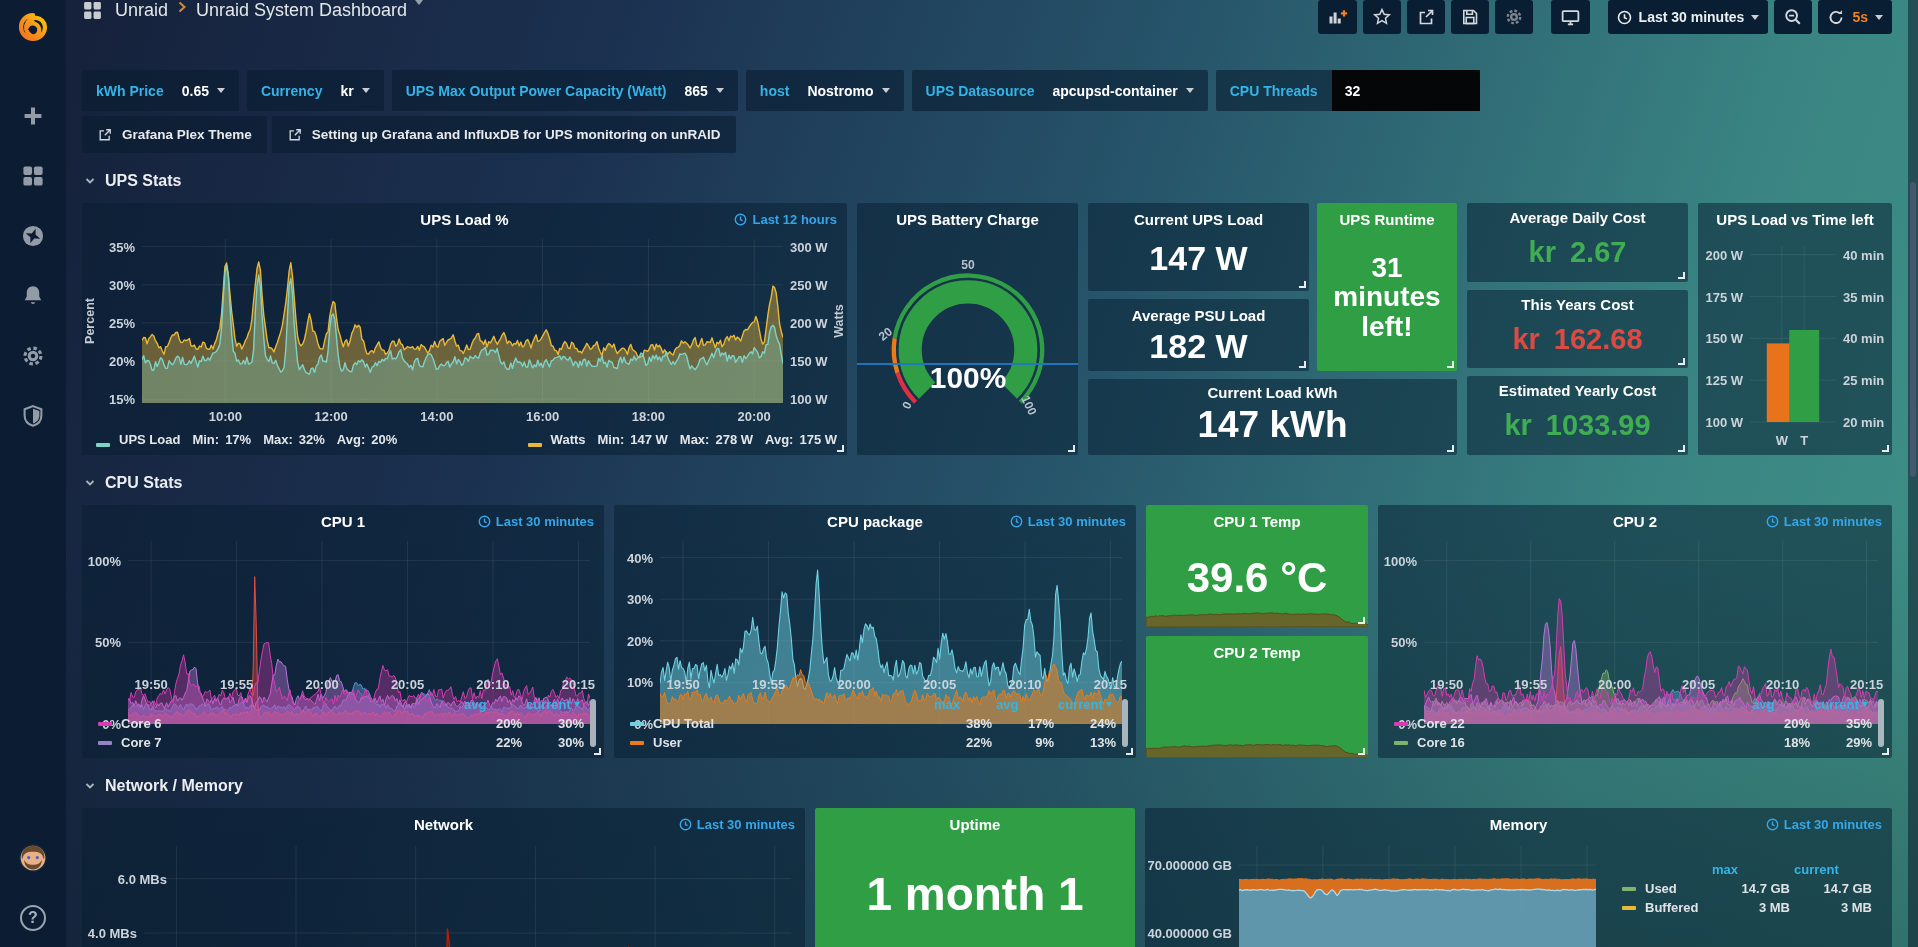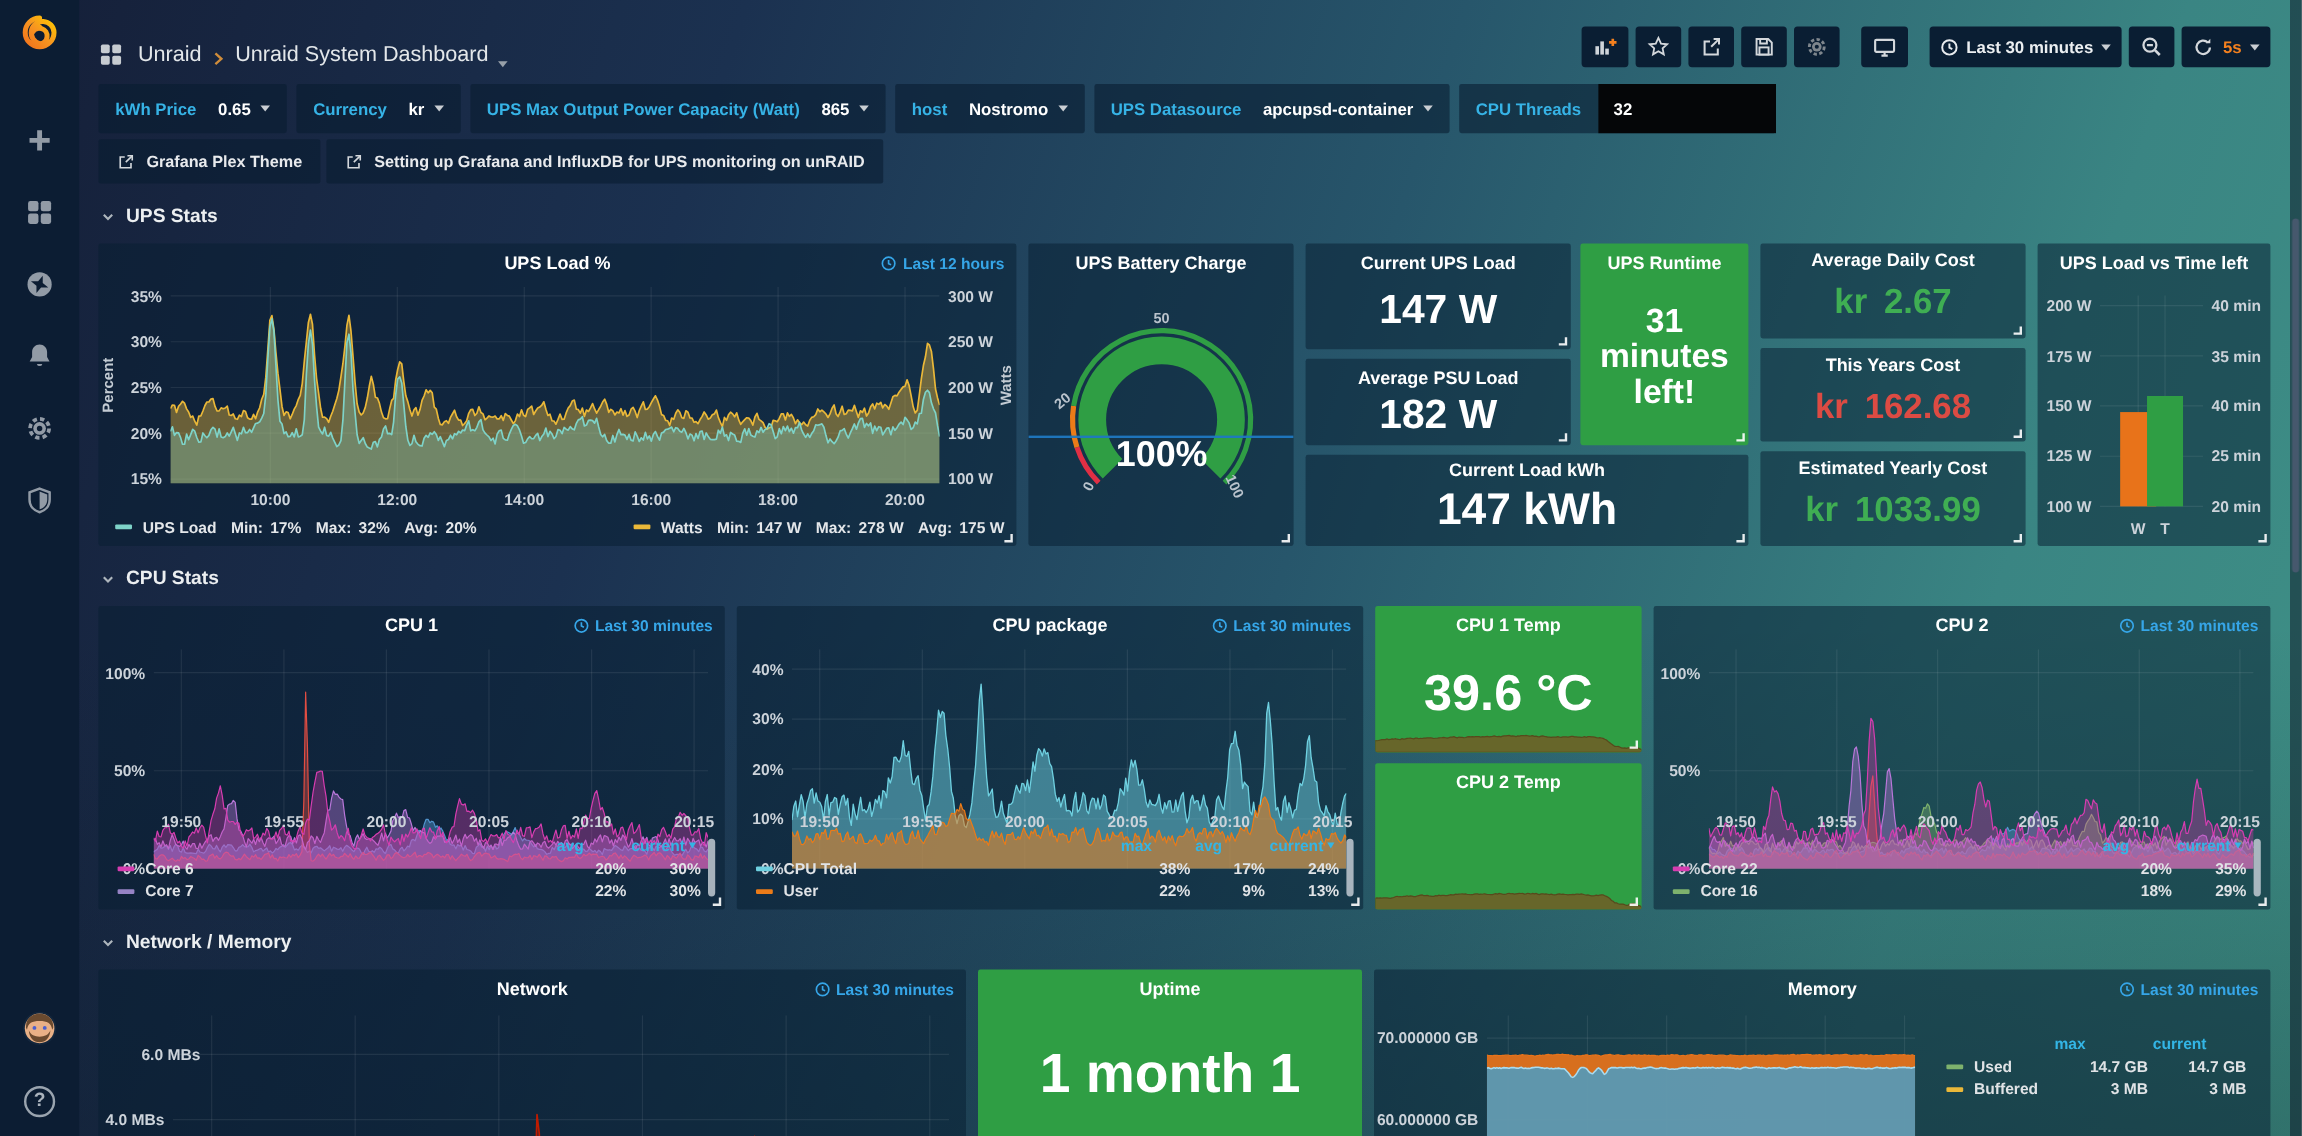--- a/index.html
+++ b/index.html
@@ -15,21 +15,21 @@
   
   .sidebar{width:66px;flex:none;background:#0c1d33;display:flex;flex-direction:column;align-items:center;z-index:5}
   .logo{margin-top:10px;cursor:pointer}
   .side-icons{display:flex;flex-direction:column;gap:36px;margin-top:56px}
   .sicon{width:24px;height:24px;opacity:.85;cursor:pointer}
   .side-bottom{margin-top:auto;margin-bottom:16px;display:flex;flex-direction:column;align-items:center;gap:28px}
   .help-circ{width:26px;height:26px;border:2px solid #9aa4af;border-radius:50%;display:flex;align-items:center;justify-content:center;
     color:#aab3bd;font-size:16px;font-weight:bold;cursor:pointer}
   
   .main{flex:1;padding:0 26px 0 16px;position:relative}
-  .topnav{height:56px;display:flex;align-items:flex-end}
+  .topnav{height:56px;display:flex;align-items:flex-start}
   .crumb-grid{display:flex;margin-right:12px;cursor:pointer}
   .crumb{font-size:18px;color:#e3e7ea;cursor:pointer}
   .crumb-sep{margin:0 7px;display:flex}
   .caret{width:0;height:0;border-left:4px solid transparent;border-right:4px solid transparent;border-top:5px solid #c9ced3;display:inline-block}
   .caret.dim{border-top-color:#97a0a9;margin-left:8px}
   .nav-right{margin-left:auto;display:flex;align-items:center;gap:6px}
   .chip{height:34px;min-width:36px;background:#0a1e33;border-radius:3px;display:flex;align-items:center;justify-content:center;
     padding:0 9px;cursor:pointer;gap:7px}
   .chip.gap{margin-left:12px}
   .chip .txt{font-size:14px;font-weight:bold;color:#eceff1;white-space:nowrap}
@@ -52,21 +52,21 @@
   .p-title{font-size:15px;font-weight:bold;color:#fff;text-align:center;padding-top:8px;cursor:pointer}
   .p-time{position:absolute;top:9px;right:10px;color:#36a6e8;font-size:13px;font-weight:bold;display:flex;gap:5px;align-items:center;cursor:pointer}
   .rz{position:absolute;right:3px;bottom:3px;width:7px;height:7px;border-right:2px solid rgba(255,255,255,.9);border-bottom:2px solid rgba(255,255,255,.9);cursor:nwse-resize;z-index:3}
   .plot{flex:1;position:relative}
   .csvg{position:absolute;left:0;top:0}
   .grid{stroke:rgba(255,255,255,.08);stroke-width:1}
   .tick{position:absolute;font-size:13px;font-weight:600;color:#ccd3da;white-space:nowrap;pointer-events:none}
   .axlab{position:absolute;top:50%;font-size:12.5px;font-weight:600;color:#c3cbd3;white-space:nowrap;pointer-events:none}
   
   .ups-lg{height:26px;flex:none;display:flex;justify-content:space-between;align-items:center;padding:0 10px 6px 14px;font-size:13px;font-weight:600;color:#e4e7ea}
-  .lg-item{display:flex;align-items:center;gap:6px;white-space:nowrap}
+  .lg-item{display:flex;align-items:flex-end;gap:6px;white-space:nowrap}
   .dash{width:14px;height:4px;border-radius:1px;display:inline-block;margin-right:3px}
   .lg-k{margin-left:6px}
   .lg-table{flex:none;display:grid;row-gap:4px;column-gap:4px;align-items:center;padding:2px 20px 8px 16px;font-size:13px;font-weight:600;color:#e0e3e6;position:relative}
   .lg-h{color:#33b5e5;text-align:right;display:flex;align-items:center;gap:3px}
   .lg-h .caret{border-top-color:#33b5e5;border-left-width:3.5px;border-right-width:3.5px}
   .lg-name{display:flex;align-items:center;cursor:pointer;white-space:nowrap}
   .lg-val{text-align:right;white-space:nowrap}
   .lg-scroll{position:absolute;right:8px;top:4px;width:6px;height:48px;background:#c2cad2;border-radius:3px;opacity:.85;cursor:pointer}
   
   .stat-body{flex:1;display:flex;align-items:center;justify-content:center;flex-direction:row;gap:14px;padding-bottom:6px}
@@ -797,21 +797,21 @@
                 <line class="grid" x1="149.9" x2="149.9" y1="0" y2="196"></line>
                 <line class="grid" x1="216.0" x2="216.0" y1="0" y2="196"></line>
                 <line class="grid" x1="282.0" x2="282.0" y1="0" y2="196"></line>
                 <line class="grid" x1="348.1" x2="348.1" y1="0" y2="196"></line>
                 <path d="M0.0 33.3 L1.2 33.5 L2.4 33.6 L3.6 33.7 L4.8 33.8 L6.0 33.4 L7.2 33.5 L8.4 33.4 L9.6 33.7 L10.7 33.7 L11.9 33.6 L13.1 33.5 L14.3 33.4 L15.5 33.3 L16.7 33.3 L17.9 33.3 L19.1 33.7 L20.3 33.6 L21.5 33.5 L22.7 33.4 L23.9 33.2 L25.1 33.5 L26.3 33.6 L27.5 33.2 L28.7 33.1 L29.8 32.9 L31.0 33.3 L32.2 33.3 L33.4 33.3 L34.6 33.5 L35.8 33.7 L37.0 33.4 L38.2 33.6 L39.4 33.9 L40.6 34.1 L41.8 33.7 L43.0 33.6 L44.2 33.3 L45.4 33.6 L46.6 33.2 L47.8 33.4 L49.0 33.1 L50.1 32.9 L51.3 32.7 L52.5 33.1 L53.7 33.0 L54.9 33.2 L56.1 33.0 L57.3 32.9 L58.5 32.7 L59.7 32.6 L60.9 32.8 L62.1 32.7 L63.3 32.5 L64.5 32.9 L65.7 32.8 L66.9 33.0 L68.1 32.9 L69.3 33.4 L70.4 33.2 L71.6 33.6 L72.8 33.9 L74.0 34.0 L75.2 33.6 L76.4 33.8 L77.6 33.8 L78.8 33.9 L80.0 33.4 L81.2 33.4 L82.4 33.1 L83.6 33.0 L84.8 33.4 L86.0 33.7 L87.2 33.4 L88.4 33.2 L89.5 33.3 L90.7 33.1 L91.9 33.2 L93.1 33.5 L94.3 33.9 L95.5 34.1 L96.7 33.7 L97.9 33.3 L99.1 33.1 L100.3 33.1 L101.5 32.9 L102.7 32.7 L103.9 33.1 L105.1 33.3 L106.3 33.6 L107.5 33.3 L108.7 33.1 L109.8 33.0 L111.0 33.5 L112.2 33.5 L113.4 33.7 L114.6 33.9 L115.8 33.4 L117.0 33.2 L118.2 33.1 L119.4 33.1 L120.6 33.6 L121.8 33.2 L123.0 33.0 L124.2 33.2 L125.4 33.4 L126.6 33.0 L127.8 33.4 L128.9 33.5 L130.1 33.4 L131.3 33.1 L132.5 33.2 L133.7 33.6 L134.9 33.3 L136.1 33.7 L137.3 33.4 L138.5 33.4 L139.7 33.4 L140.9 33.7 L142.1 33.8 L143.3 34.0 L144.5 33.7 L145.7 33.5 L146.9 33.5 L148.1 33.4 L149.2 33.8 L150.4 33.3 L151.6 33.4 L152.8 33.2 L154.0 32.9 L155.2 33.0 L156.4 33.3 L157.6 33.0 L158.8 33.1 L160.0 33.6 L161.2 33.8 L162.4 33.6 L163.6 33.5 L164.8 33.7 L166.0 33.8 L167.2 33.3 L168.4 33.3 L169.5 33.0 L170.7 32.8 L171.9 33.1 L173.1 33.5 L174.3 33.4 L175.5 33.6 L176.7 33.1 L177.9 33.0 L179.1 33.0 L180.3 33.4 L181.5 33.3 L182.7 33.1 L183.9 32.8 L185.1 32.9 L186.3 33.2 L187.5 33.0 L188.6 33.4 L189.8 33.5 L191.0 33.6 L192.2 33.5 L193.4 33.3 L194.6 33.2 L195.8 33.3 L197.0 33.3 L198.2 33.5 L199.4 33.8 L200.6 33.8 L201.8 33.5 L203.0 33.1 L204.2 33.3 L205.4 33.5 L206.6 33.4 L207.8 33.6 L208.9 33.6 L210.1 33.8 L211.3 33.8 L212.5 33.6 L213.7 33.8 L214.9 33.3 L216.1 33.6 L217.3 33.8 L218.5 33.5 L219.7 33.4 L220.9 33.5 L222.1 33.2 L223.3 33.5 L224.5 33.6 L225.7 33.2 L226.9 33.3 L228.1 33.3 L229.2 33.6 L230.4 33.2 L231.6 33.6 L232.8 33.8 L234.0 33.5 L235.2 33.3 L236.4 33.5 L237.6 33.4 L238.8 33.2 L240.0 33.0 L241.2 33.0 L242.4 33.0 L243.6 33.3 L244.8 33.2 L246.0 33.2 L247.2 33.4 L248.3 33.3 L249.5 33.5 L250.7 33.1 L251.9 33.4 L253.1 33.0 L254.3 32.8 L255.5 32.7 L256.7 33.1 L257.9 33.4 L259.1 33.0 L260.3 33.3 L261.5 33.1 L262.7 32.9 L263.9 32.9 L265.1 32.9 L266.3 32.7 L267.5 32.7 L268.6 32.8 L269.8 32.8 L271.0 33.4 L272.2 33.3 L273.4 33.2 L274.6 33.0 L275.8 33.2 L277.0 32.9 L278.2 33.0 L279.4 33.3 L280.6 33.5 L281.8 33.3 L283.0 33.1 L284.2 33.0 L285.4 32.9 L286.6 33.4 L287.7 33.7 L288.9 33.3 L290.1 33.1 L291.3 33.0 L292.5 33.0 L293.7 33.3 L294.9 33.1 L296.1 33.1 L297.3 32.8 L298.5 32.7 L299.7 32.6 L300.9 33.0 L302.1 33.2 L303.3 33.6 L304.5 33.5 L305.7 33.3 L306.9 33.2 L308.0 33.4 L309.2 33.5 L310.4 33.2 L311.6 32.9 L312.8 33.0 L314.0 33.3 L315.2 33.1 L316.4 32.8 L317.6 33.2 L318.8 33.4 L320.0 33.2 L321.2 33.6 L322.4 33.8 L323.6 33.7 L324.8 33.7 L326.0 33.7 L327.2 33.6 L328.3 33.5 L329.5 33.5 L330.7 33.6 L331.9 33.3 L333.1 32.9 L334.3 33.1 L335.5 33.0 L336.7 33.3 L337.9 33.0 L339.1 32.9 L340.3 32.8 L341.5 33.0 L342.7 33.3 L343.9 33.0 L345.1 33.1 L346.3 33.1 L347.4 32.8 L348.6 33.1 L349.8 33.4 L351.0 33.3 L352.2 33.5 L353.4 33.3 L354.6 33.0 L355.8 33.4 L357.0 33.7 L357 196 L0 196 Z" fill="#e8731a" fill-opacity="0.92" stroke="none"></path>
                 <path d="M0.0 33.3 L1.2 33.5 L2.4 33.6 L3.6 33.7 L4.8 33.8 L6.0 33.4 L7.2 33.5 L8.4 33.4 L9.6 33.7 L10.7 33.7 L11.9 33.6 L13.1 33.5 L14.3 33.4 L15.5 33.3 L16.7 33.3 L17.9 33.3 L19.1 33.7 L20.3 33.6 L21.5 33.5 L22.7 33.4 L23.9 33.2 L25.1 33.5 L26.3 33.6 L27.5 33.2 L28.7 33.1 L29.8 32.9 L31.0 33.3 L32.2 33.3 L33.4 33.3 L34.6 33.5 L35.8 33.7 L37.0 33.4 L38.2 33.6 L39.4 33.9 L40.6 34.1 L41.8 33.7 L43.0 33.6 L44.2 33.3 L45.4 33.6 L46.6 33.2 L47.8 33.4 L49.0 33.1 L50.1 32.9 L51.3 32.7 L52.5 33.1 L53.7 33.0 L54.9 33.2 L56.1 33.0 L57.3 32.9 L58.5 32.7 L59.7 32.6 L60.9 32.8 L62.1 32.7 L63.3 32.5 L64.5 32.9 L65.7 32.8 L66.9 33.0 L68.1 32.9 L69.3 33.4 L70.4 33.2 L71.6 33.6 L72.8 33.9 L74.0 34.0 L75.2 33.6 L76.4 33.8 L77.6 33.8 L78.8 33.9 L80.0 33.4 L81.2 33.4 L82.4 33.1 L83.6 33.0 L84.8 33.4 L86.0 33.7 L87.2 33.4 L88.4 33.2 L89.5 33.3 L90.7 33.1 L91.9 33.2 L93.1 33.5 L94.3 33.9 L95.5 34.1 L96.7 33.7 L97.9 33.3 L99.1 33.1 L100.3 33.1 L101.5 32.9 L102.7 32.7 L103.9 33.1 L105.1 33.3 L106.3 33.6 L107.5 33.3 L108.7 33.1 L109.8 33.0 L111.0 33.5 L112.2 33.5 L113.4 33.7 L114.6 33.9 L115.8 33.4 L117.0 33.2 L118.2 33.1 L119.4 33.1 L120.6 33.6 L121.8 33.2 L123.0 33.0 L124.2 33.2 L125.4 33.4 L126.6 33.0 L127.8 33.4 L128.9 33.5 L130.1 33.4 L131.3 33.1 L132.5 33.2 L133.7 33.6 L134.9 33.3 L136.1 33.7 L137.3 33.4 L138.5 33.4 L139.7 33.4 L140.9 33.7 L142.1 33.8 L143.3 34.0 L144.5 33.7 L145.7 33.5 L146.9 33.5 L148.1 33.4 L149.2 33.8 L150.4 33.3 L151.6 33.4 L152.8 33.2 L154.0 32.9 L155.2 33.0 L156.4 33.3 L157.6 33.0 L158.8 33.1 L160.0 33.6 L161.2 33.8 L162.4 33.6 L163.6 33.5 L164.8 33.7 L166.0 33.8 L167.2 33.3 L168.4 33.3 L169.5 33.0 L170.7 32.8 L171.9 33.1 L173.1 33.5 L174.3 33.4 L175.5 33.6 L176.7 33.1 L177.9 33.0 L179.1 33.0 L180.3 33.4 L181.5 33.3 L182.7 33.1 L183.9 32.8 L185.1 32.9 L186.3 33.2 L187.5 33.0 L188.6 33.4 L189.8 33.5 L191.0 33.6 L192.2 33.5 L193.4 33.3 L194.6 33.2 L195.8 33.3 L197.0 33.3 L198.2 33.5 L199.4 33.8 L200.6 33.8 L201.8 33.5 L203.0 33.1 L204.2 33.3 L205.4 33.5 L206.6 33.4 L207.8 33.6 L208.9 33.6 L210.1 33.8 L211.3 33.8 L212.5 33.6 L213.7 33.8 L214.9 33.3 L216.1 33.6 L217.3 33.8 L218.5 33.5 L219.7 33.4 L220.9 33.5 L222.1 33.2 L223.3 33.5 L224.5 33.6 L225.7 33.2 L226.9 33.3 L228.1 33.3 L229.2 33.6 L230.4 33.2 L231.6 33.6 L232.8 33.8 L234.0 33.5 L235.2 33.3 L236.4 33.5 L237.6 33.4 L238.8 33.2 L240.0 33.0 L241.2 33.0 L242.4 33.0 L243.6 33.3 L244.8 33.2 L246.0 33.2 L247.2 33.4 L248.3 33.3 L249.5 33.5 L250.7 33.1 L251.9 33.4 L253.1 33.0 L254.3 32.8 L255.5 32.7 L256.7 33.1 L257.9 33.4 L259.1 33.0 L260.3 33.3 L261.5 33.1 L262.7 32.9 L263.9 32.9 L265.1 32.9 L266.3 32.7 L267.5 32.7 L268.6 32.8 L269.8 32.8 L271.0 33.4 L272.2 33.3 L273.4 33.2 L274.6 33.0 L275.8 33.2 L277.0 32.9 L278.2 33.0 L279.4 33.3 L280.6 33.5 L281.8 33.3 L283.0 33.1 L284.2 33.0 L285.4 32.9 L286.6 33.4 L287.7 33.7 L288.9 33.3 L290.1 33.1 L291.3 33.0 L292.5 33.0 L293.7 33.3 L294.9 33.1 L296.1 33.1 L297.3 32.8 L298.5 32.7 L299.7 32.6 L300.9 33.0 L302.1 33.2 L303.3 33.6 L304.5 33.5 L305.7 33.3 L306.9 33.2 L308.0 33.4 L309.2 33.5 L310.4 33.2 L311.6 32.9 L312.8 33.0 L314.0 33.3 L315.2 33.1 L316.4 32.8 L317.6 33.2 L318.8 33.4 L320.0 33.2 L321.2 33.6 L322.4 33.8 L323.6 33.7 L324.8 33.7 L326.0 33.7 L327.2 33.6 L328.3 33.5 L329.5 33.5 L330.7 33.6 L331.9 33.3 L333.1 32.9 L334.3 33.1 L335.5 33.0 L336.7 33.3 L337.9 33.0 L339.1 32.9 L340.3 32.8 L341.5 33.0 L342.7 33.3 L343.9 33.0 L345.1 33.1 L346.3 33.1 L347.4 32.8 L348.6 33.1 L349.8 33.4 L351.0 33.3 L352.2 33.5 L353.4 33.3 L354.6 33.0 L355.8 33.4 L357.0 33.7 " fill="none" stroke="#e8731a" stroke-width="1" stroke-linejoin="round"></path>
                 <path d="M0.0 44.1 L1.2 43.7 L2.4 44.2 L3.6 44.6 L4.8 44.2 L6.0 43.7 L7.2 44.2 L8.4 43.7 L9.6 44.2 L10.7 43.8 L11.9 44.4 L13.1 43.9 L14.3 43.7 L15.5 43.9 L16.7 43.8 L17.9 44.2 L19.1 44.1 L20.3 43.6 L21.5 43.7 L22.7 43.6 L23.9 44.0 L25.1 44.1 L26.3 44.2 L27.5 43.8 L28.7 43.4 L29.8 44.0 L31.0 44.4 L32.2 44.0 L33.4 44.4 L34.6 44.2 L35.8 44.4 L37.0 43.9 L38.2 43.7 L39.4 43.6 L40.6 43.3 L41.8 43.3 L43.0 43.3 L44.2 43.6 L45.4 43.9 L46.6 43.9 L47.8 44.3 L49.0 44.2 L50.1 43.9 L51.3 44.3 L52.5 44.6 L53.7 44.3 L54.9 44.6 L56.1 44.6 L57.3 44.3 L58.5 44.4 L59.7 44.1 L60.9 44.4 L62.1 44.7 L63.3 44.7 L64.5 44.6 L65.7 45.6 L66.9 46.9 L68.1 48.2 L69.3 49.8 L70.4 51.4 L71.6 51.8 L72.8 51.2 L74.0 49.9 L75.2 48.0 L76.4 45.9 L77.6 44.4 L78.8 43.6 L80.0 43.6 L81.2 43.7 L82.4 44.1 L83.6 45.1 L84.8 46.8 L86.0 47.9 L87.2 48.5 L88.4 48.7 L89.5 47.3 L90.7 46.2 L91.9 44.7 L93.1 43.8 L94.3 44.7 L95.5 45.7 L96.7 47.6 L97.9 49.3 L99.1 48.7 L100.3 46.9 L101.5 44.7 L102.7 44.2 L103.9 43.6 L105.1 43.7 L106.3 43.7 L107.5 43.7 L108.7 44.0 L109.8 43.7 L111.0 43.6 L112.2 43.6 L113.4 43.9 L114.6 43.9 L115.8 43.6 L117.0 43.6 L118.2 43.6 L119.4 43.7 L120.6 43.3 L121.8 43.7 L123.0 43.3 L124.2 44.0 L125.4 44.4 L126.6 44.3 L127.8 44.6 L128.9 44.6 L130.1 44.2 L131.3 44.1 L132.5 44.1 L133.7 43.6 L134.9 43.5 L136.1 43.2 L137.3 43.3 L138.5 43.8 L139.7 44.2 L140.9 44.5 L142.1 44.4 L143.3 44.4 L144.5 43.8 L145.7 43.7 L146.9 44.0 L148.1 44.1 L149.2 44.1 L150.4 44.5 L151.6 44.8 L152.8 45.0 L154.0 44.9 L155.2 44.9 L156.4 45.1 L157.6 44.9 L158.8 44.9 L160.0 44.3 L161.2 44.2 L162.4 43.9 L163.6 43.7 L164.8 43.9 L166.0 43.5 L167.2 43.9 L168.4 44.1 L169.5 44.3 L170.7 44.0 L171.9 43.8 L173.1 44.0 L174.3 43.9 L175.5 43.4 L176.7 43.7 L177.9 44.0 L179.1 43.9 L180.3 43.6 L181.5 43.9 L182.7 43.5 L183.9 44.0 L185.1 43.5 L186.3 43.9 L187.5 43.6 L188.6 43.5 L189.8 43.9 L191.0 44.3 L192.2 43.8 L193.4 44.1 L194.6 44.0 L195.8 43.5 L197.0 43.5 L198.2 43.7 L199.4 43.8 L200.6 43.6 L201.8 43.9 L203.0 43.7 L204.2 44.1 L205.4 44.0 L206.6 44.4 L207.8 44.6 L208.9 44.3 L210.1 44.7 L211.3 44.8 L212.5 44.2 L213.7 43.7 L214.9 43.5 L216.1 43.5 L217.3 43.8 L218.5 44.2 L219.7 44.2 L220.9 44.0 L222.1 43.6 L223.3 43.5 L224.5 43.1 L225.7 43.6 L226.9 43.3 L228.1 43.9 L229.2 43.5 L230.4 43.8 L231.6 44.0 L232.8 44.5 L234.0 44.4 L235.2 43.8 L236.4 44.2 L237.6 44.0 L238.8 43.9 L240.0 43.8 L241.2 44.0 L242.4 43.9 L243.6 43.5 L244.8 44.1 L246.0 44.3 L247.2 44.3 L248.3 44.6 L249.5 44.8 L250.7 44.5 L251.9 43.9 L253.1 43.9 L254.3 43.6 L255.5 43.3 L256.7 43.0 L257.9 43.4 L259.1 43.5 L260.3 43.3 L261.5 43.0 L262.7 43.6 L263.9 43.7 L265.1 43.5 L266.3 43.8 L267.5 43.9 L268.6 44.0 L269.8 44.3 L271.0 43.7 L272.2 44.1 L273.4 44.1 L274.6 43.9 L275.8 44.0 L277.0 44.1 L278.2 43.7 L279.4 43.7 L280.6 43.8 L281.8 43.5 L283.0 43.8 L284.2 43.4 L285.4 43.8 L286.6 43.6 L287.7 43.8 L288.9 43.8 L290.1 44.0 L291.3 44.2 L292.5 43.8 L293.7 43.7 L294.9 43.4 L296.1 43.3 L297.3 43.1 L298.5 43.1 L299.7 43.2 L300.9 43.2 L302.1 43.7 L303.3 43.4 L304.5 43.6 L305.7 43.6 L306.9 44.1 L308.0 44.1 L309.2 44.0 L310.4 44.0 L311.6 44.3 L312.8 44.4 L314.0 44.3 L315.2 44.6 L316.4 44.6 L317.6 44.3 L318.8 44.2 L320.0 44.6 L321.2 44.6 L322.4 44.1 L323.6 43.7 L324.8 43.4 L326.0 43.5 L327.2 43.9 L328.3 43.7 L329.5 44.1 L330.7 44.0 L331.9 44.1 L333.1 43.6 L334.3 44.1 L335.5 44.4 L336.7 44.4 L337.9 44.1 L339.1 44.0 L340.3 43.7 L341.5 44.0 L342.7 43.6 L343.9 43.4 L345.1 43.6 L346.3 43.5 L347.4 43.5 L348.6 43.4 L349.8 43.8 L351.0 43.5 L352.2 43.7 L353.4 44.1 L354.6 43.9 L355.8 43.5 L357.0 43.4 L357 196 L0 196 Z" fill="#4f9cc0" fill-opacity="0.88" stroke="none"></path>
                 <path d="M0.0 44.1 L1.2 43.7 L2.4 44.2 L3.6 44.6 L4.8 44.2 L6.0 43.7 L7.2 44.2 L8.4 43.7 L9.6 44.2 L10.7 43.8 L11.9 44.4 L13.1 43.9 L14.3 43.7 L15.5 43.9 L16.7 43.8 L17.9 44.2 L19.1 44.1 L20.3 43.6 L21.5 43.7 L22.7 43.6 L23.9 44.0 L25.1 44.1 L26.3 44.2 L27.5 43.8 L28.7 43.4 L29.8 44.0 L31.0 44.4 L32.2 44.0 L33.4 44.4 L34.6 44.2 L35.8 44.4 L37.0 43.9 L38.2 43.7 L39.4 43.6 L40.6 43.3 L41.8 43.3 L43.0 43.3 L44.2 43.6 L45.4 43.9 L46.6 43.9 L47.8 44.3 L49.0 44.2 L50.1 43.9 L51.3 44.3 L52.5 44.6 L53.7 44.3 L54.9 44.6 L56.1 44.6 L57.3 44.3 L58.5 44.4 L59.7 44.1 L60.9 44.4 L62.1 44.7 L63.3 44.7 L64.5 44.6 L65.7 45.6 L66.9 46.9 L68.1 48.2 L69.3 49.8 L70.4 51.4 L71.6 51.8 L72.8 51.2 L74.0 49.9 L75.2 48.0 L76.4 45.9 L77.6 44.4 L78.8 43.6 L80.0 43.6 L81.2 43.7 L82.4 44.1 L83.6 45.1 L84.8 46.8 L86.0 47.9 L87.2 48.5 L88.4 48.7 L89.5 47.3 L90.7 46.2 L91.9 44.7 L93.1 43.8 L94.3 44.7 L95.5 45.7 L96.7 47.6 L97.9 49.3 L99.1 48.7 L100.3 46.9 L101.5 44.7 L102.7 44.2 L103.9 43.6 L105.1 43.7 L106.3 43.7 L107.5 43.7 L108.7 44.0 L109.8 43.7 L111.0 43.6 L112.2 43.6 L113.4 43.9 L114.6 43.9 L115.8 43.6 L117.0 43.6 L118.2 43.6 L119.4 43.7 L120.6 43.3 L121.8 43.7 L123.0 43.3 L124.2 44.0 L125.4 44.4 L126.6 44.3 L127.8 44.6 L128.9 44.6 L130.1 44.2 L131.3 44.1 L132.5 44.1 L133.7 43.6 L134.9 43.5 L136.1 43.2 L137.3 43.3 L138.5 43.8 L139.7 44.2 L140.9 44.5 L142.1 44.4 L143.3 44.4 L144.5 43.8 L145.7 43.7 L146.9 44.0 L148.1 44.1 L149.2 44.1 L150.4 44.5 L151.6 44.8 L152.8 45.0 L154.0 44.9 L155.2 44.9 L156.4 45.1 L157.6 44.9 L158.8 44.9 L160.0 44.3 L161.2 44.2 L162.4 43.9 L163.6 43.7 L164.8 43.9 L166.0 43.5 L167.2 43.9 L168.4 44.1 L169.5 44.3 L170.7 44.0 L171.9 43.8 L173.1 44.0 L174.3 43.9 L175.5 43.4 L176.7 43.7 L177.9 44.0 L179.1 43.9 L180.3 43.6 L181.5 43.9 L182.7 43.5 L183.9 44.0 L185.1 43.5 L186.3 43.9 L187.5 43.6 L188.6 43.5 L189.8 43.9 L191.0 44.3 L192.2 43.8 L193.4 44.1 L194.6 44.0 L195.8 43.5 L197.0 43.5 L198.2 43.7 L199.4 43.8 L200.6 43.6 L201.8 43.9 L203.0 43.7 L204.2 44.1 L205.4 44.0 L206.6 44.4 L207.8 44.6 L208.9 44.3 L210.1 44.7 L211.3 44.8 L212.5 44.2 L213.7 43.7 L214.9 43.5 L216.1 43.5 L217.3 43.8 L218.5 44.2 L219.7 44.2 L220.9 44.0 L222.1 43.6 L223.3 43.5 L224.5 43.1 L225.7 43.6 L226.9 43.3 L228.1 43.9 L229.2 43.5 L230.4 43.8 L231.6 44.0 L232.8 44.5 L234.0 44.4 L235.2 43.8 L236.4 44.2 L237.6 44.0 L238.8 43.9 L240.0 43.8 L241.2 44.0 L242.4 43.9 L243.6 43.5 L244.8 44.1 L246.0 44.3 L247.2 44.3 L248.3 44.6 L249.5 44.8 L250.7 44.5 L251.9 43.9 L253.1 43.9 L254.3 43.6 L255.5 43.3 L256.7 43.0 L257.9 43.4 L259.1 43.5 L260.3 43.3 L261.5 43.0 L262.7 43.6 L263.9 43.7 L265.1 43.5 L266.3 43.8 L267.5 43.9 L268.6 44.0 L269.8 44.3 L271.0 43.7 L272.2 44.1 L273.4 44.1 L274.6 43.9 L275.8 44.0 L277.0 44.1 L278.2 43.7 L279.4 43.7 L280.6 43.8 L281.8 43.5 L283.0 43.8 L284.2 43.4 L285.4 43.8 L286.6 43.6 L287.7 43.8 L288.9 43.8 L290.1 44.0 L291.3 44.2 L292.5 43.8 L293.7 43.7 L294.9 43.4 L296.1 43.3 L297.3 43.1 L298.5 43.1 L299.7 43.2 L300.9 43.2 L302.1 43.7 L303.3 43.4 L304.5 43.6 L305.7 43.6 L306.9 44.1 L308.0 44.1 L309.2 44.0 L310.4 44.0 L311.6 44.3 L312.8 44.4 L314.0 44.3 L315.2 44.6 L316.4 44.6 L317.6 44.3 L318.8 44.2 L320.0 44.6 L321.2 44.6 L322.4 44.1 L323.6 43.7 L324.8 43.4 L326.0 43.5 L327.2 43.9 L328.3 43.7 L329.5 44.1 L330.7 44.0 L331.9 44.1 L333.1 43.6 L334.3 44.1 L335.5 44.4 L336.7 44.4 L337.9 44.1 L339.1 44.0 L340.3 43.7 L341.5 44.0 L342.7 43.6 L343.9 43.4 L345.1 43.6 L346.3 43.5 L347.4 43.5 L348.6 43.4 L349.8 43.8 L351.0 43.5 L352.2 43.7 L353.4 44.1 L354.6 43.9 L355.8 43.5 L357.0 43.4 " fill="none" stroke="#a7dbf0" stroke-width="1.3" stroke-linejoin="round"></path>
               </svg>
               <span class="tick" style="left: -7px; top: 19.0556px; transform: translate(-100%, -50%);">70.000000 GB</span>
-              <span class="tick" style="left: -7px; top: 87.1111px; transform: translate(-100%, -50%);">60.000000 GB</span>
+              <span class="tick" style="left: -7px; top: 87.1111px; transform: translate(-100%, -50%);">40.000000 GB</span>
             </div>
           <div class="lg-table" style="width: 286px; align-self: flex-start; padding-top: 24px; grid-template-columns: minmax(0px, 1fr) repeat(2, 78px);">
               <span></span>
               <div class="lg-h">
                 <span>max</span>
               </div>
               <div class="lg-h">
                 <span>current</span>
               </div>
               <div class="lg-name">

